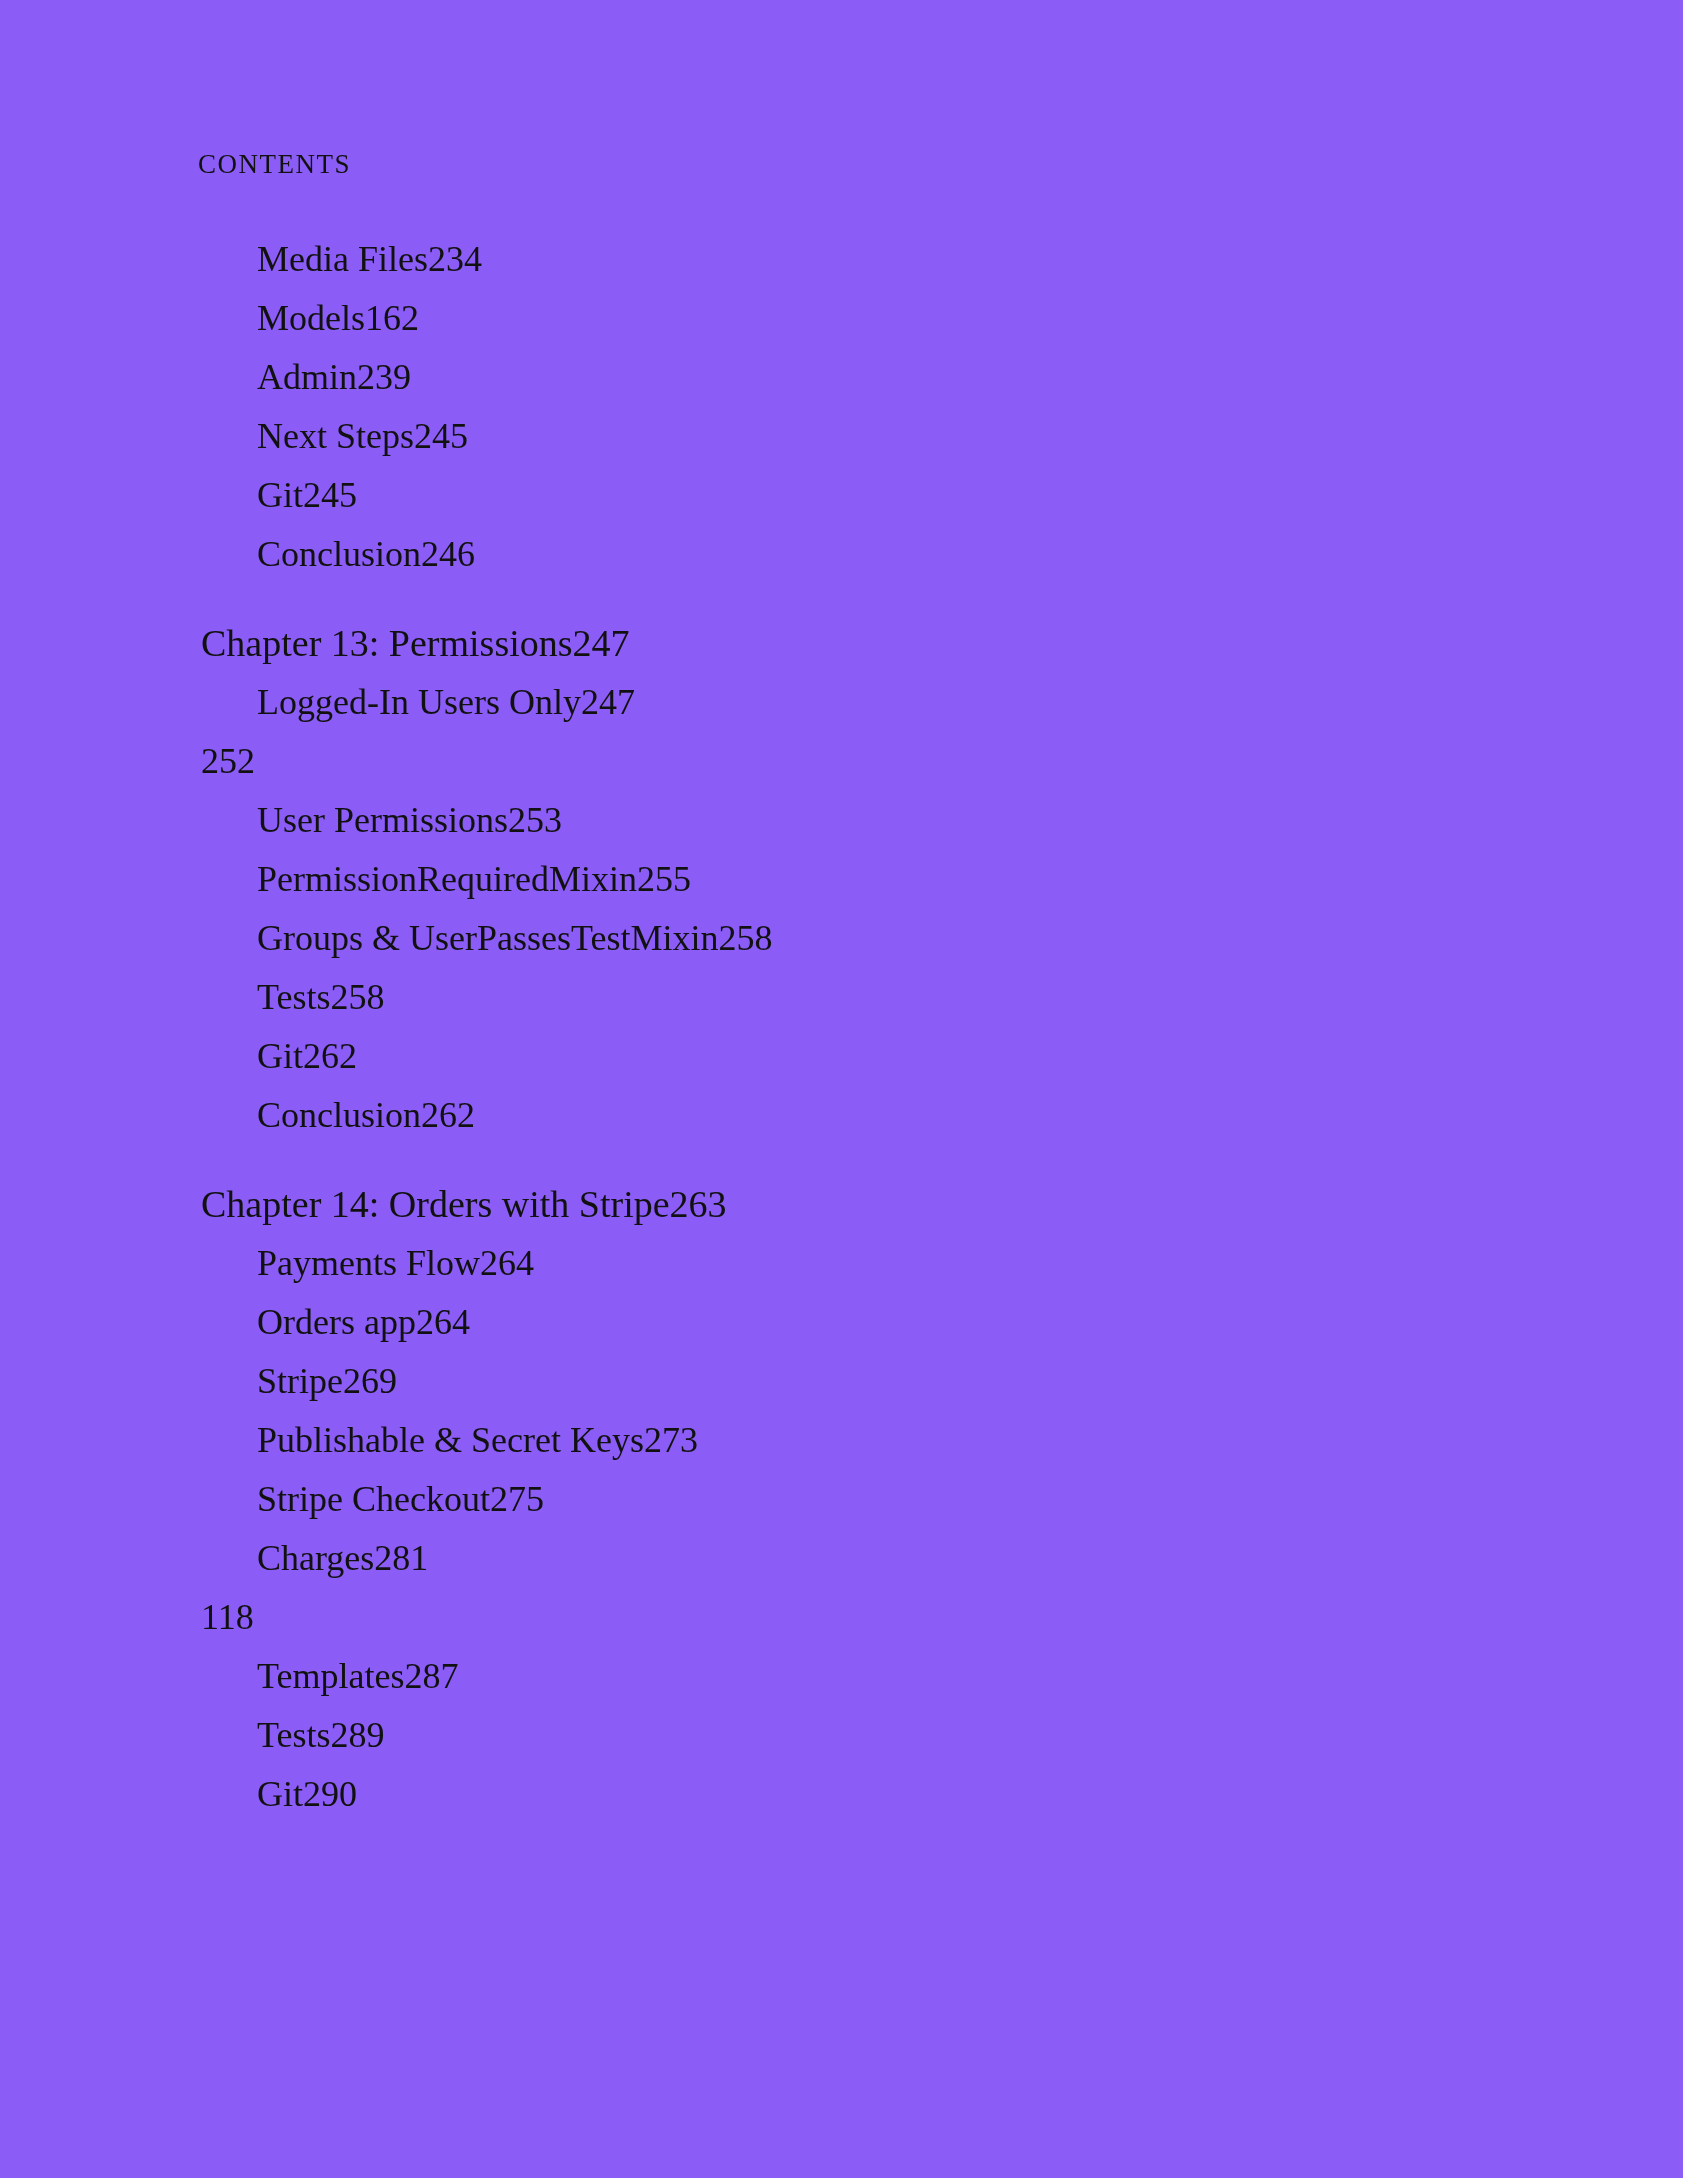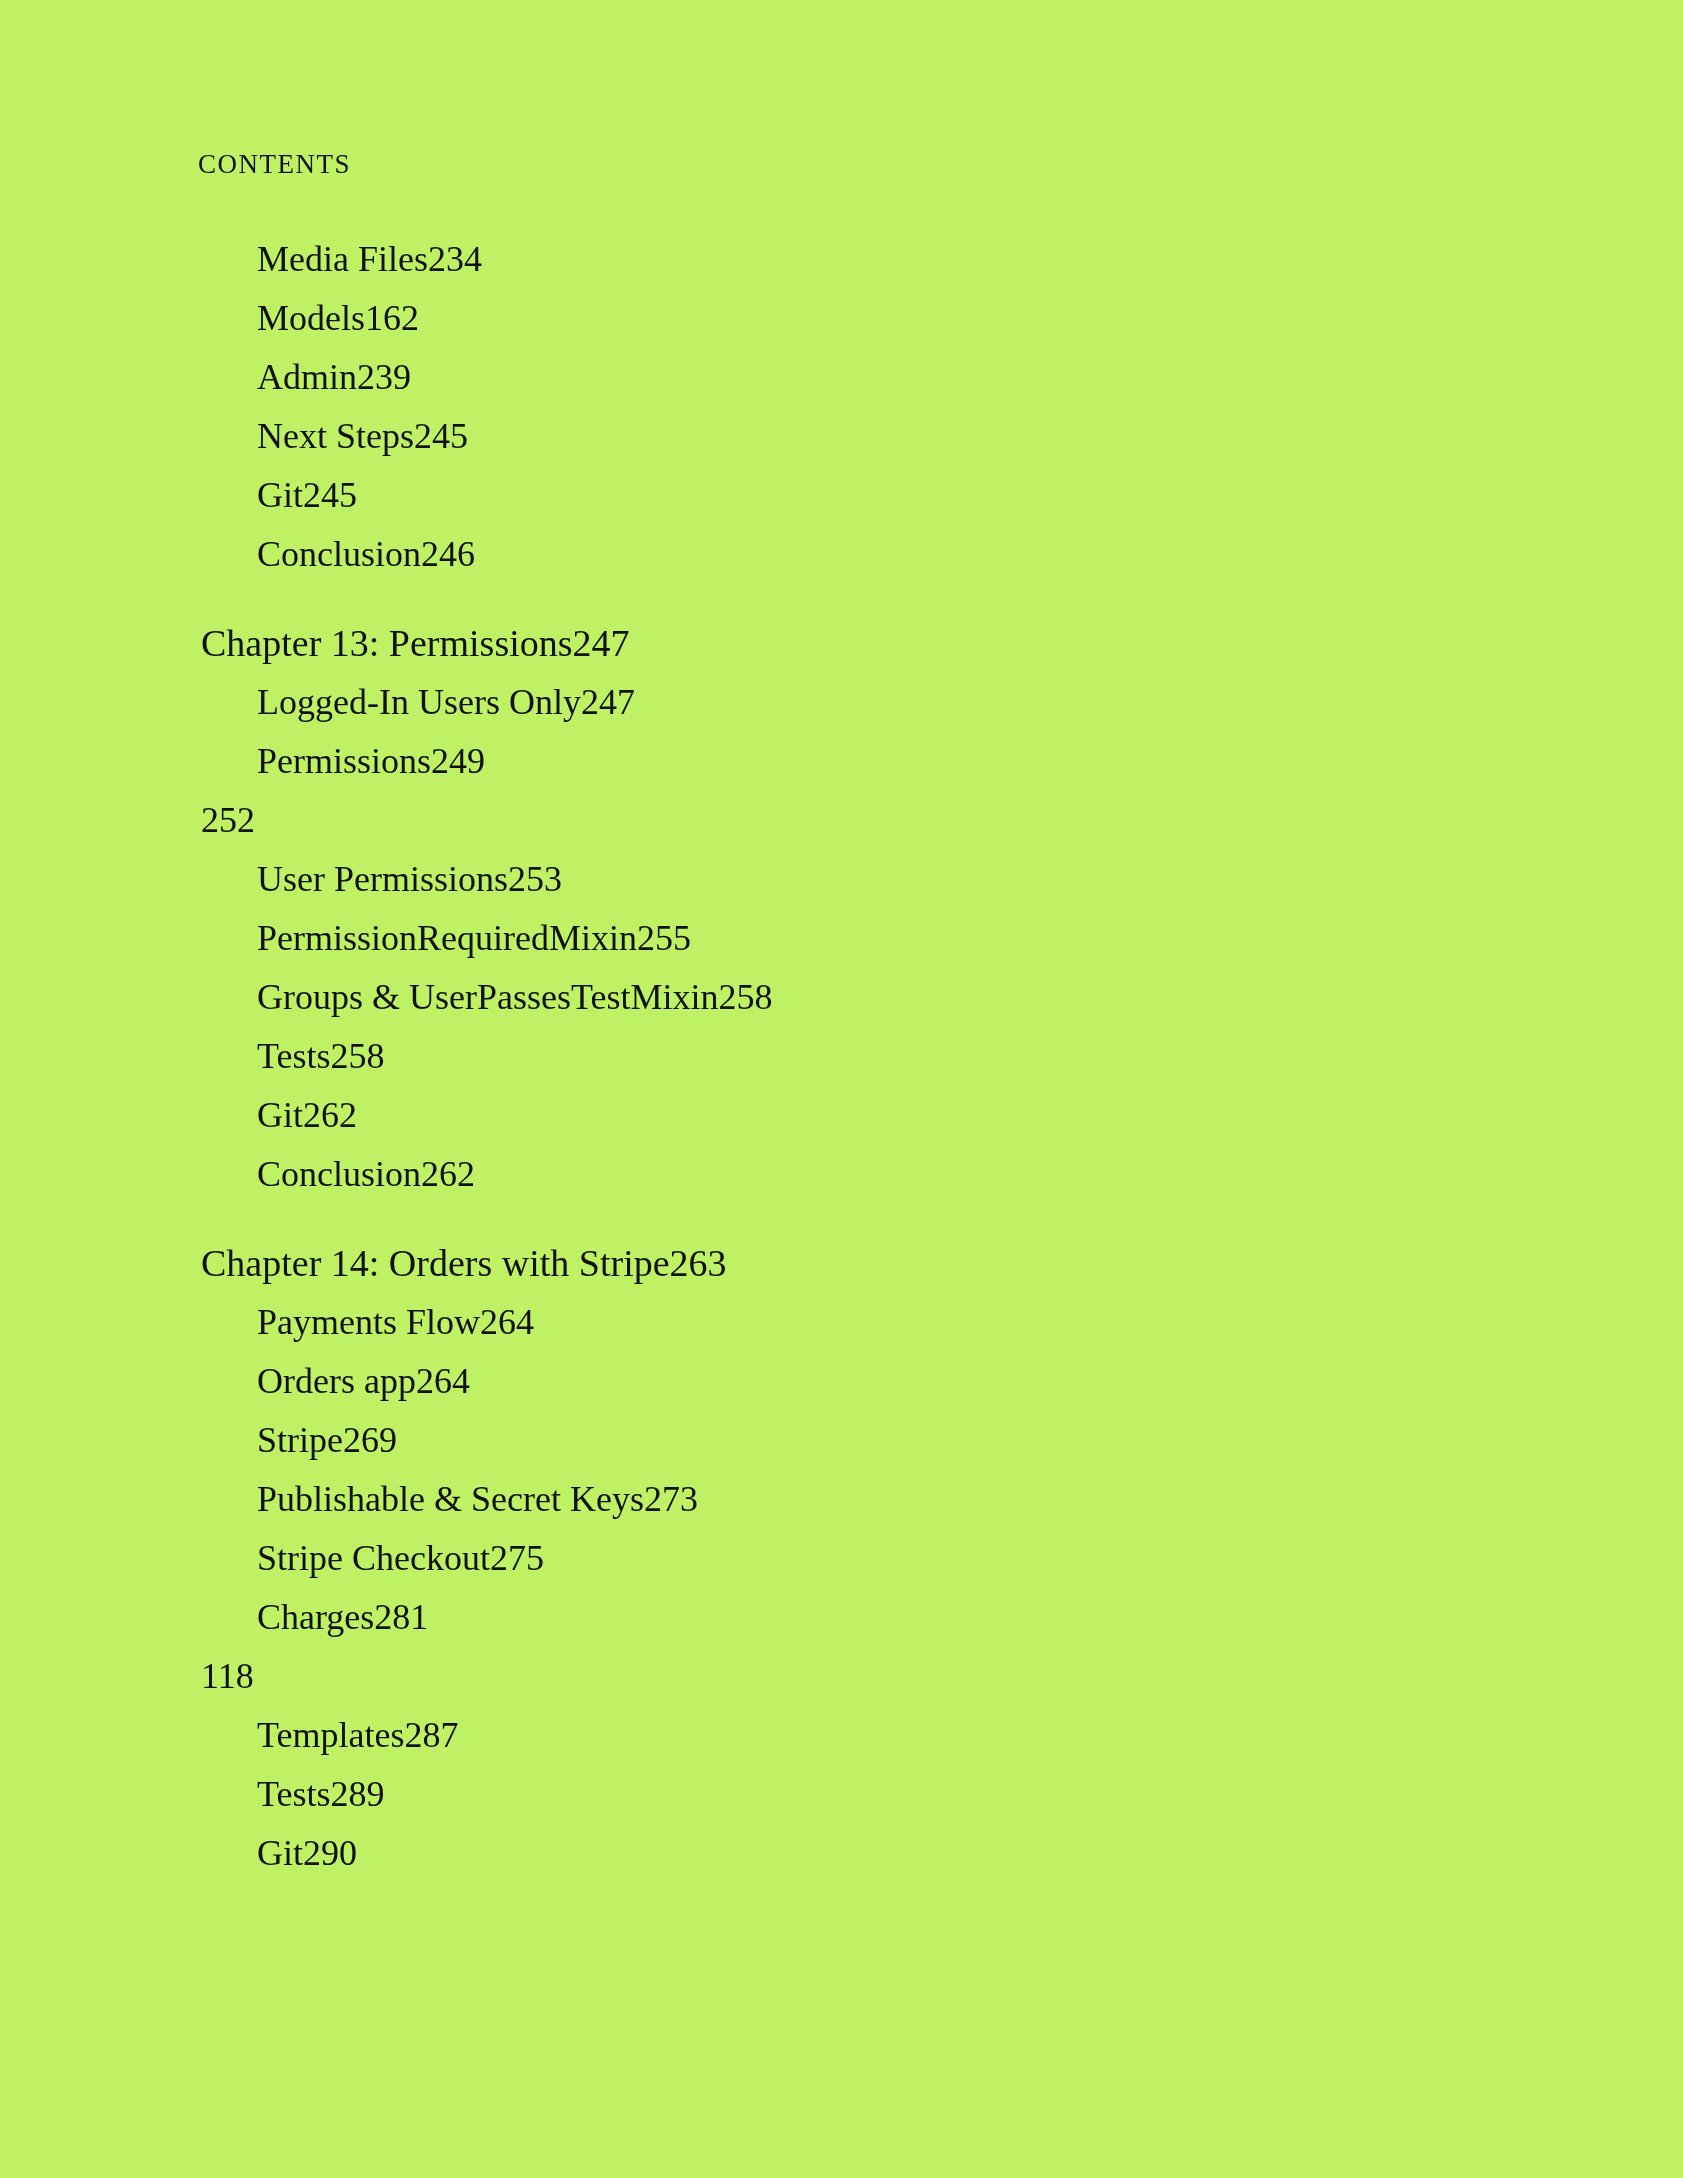--- a/index.html
+++ b/index.html
@@ -11,21 +11,21 @@
     width: 1683px;
     height: 2178px;
     position: relative;
     font-family: "Liberation Serif", "DejaVu Serif", serif;
     color: #111111;
     overflow: hidden;
   }
   .page {
     position: absolute;
     inset: 0;
-    background: #bef264;
+    background: #8b5cf6;
   }
   .running-head {
     position: absolute;
     left: 198px;
     top: 149px;
     font-size: 27px;
     letter-spacing: 1.5px;
     color: #111111;
     white-space: nowrap;
   }
@@ -88,24 +88,20 @@
   </div>
       <div class="toc-row chapter">
     <span class="toc-label">Chapter 13: Permissions</span>
     <span class="toc-page">247</span>
   </div>
       <div class="toc-row entry">
     <span class="toc-label">Logged-In Users Only</span>
     <span class="toc-page">247</span>
   </div>
       <div class="toc-row entry">
-    <span class="toc-label">Permissions</span>
-    <span class="toc-page">249</span>
-  </div>
-      <div class="toc-row entry">
     <span class="toc-page">252</span>
   </div>
       <div class="toc-row entry">
     <span class="toc-label">User Permissions</span>
     <span class="toc-page">253</span>
   </div>
       <div class="toc-row entry">
     <span class="toc-label">PermissionRequiredMixin</span>
     <span class="toc-page">255</span>
   </div>

